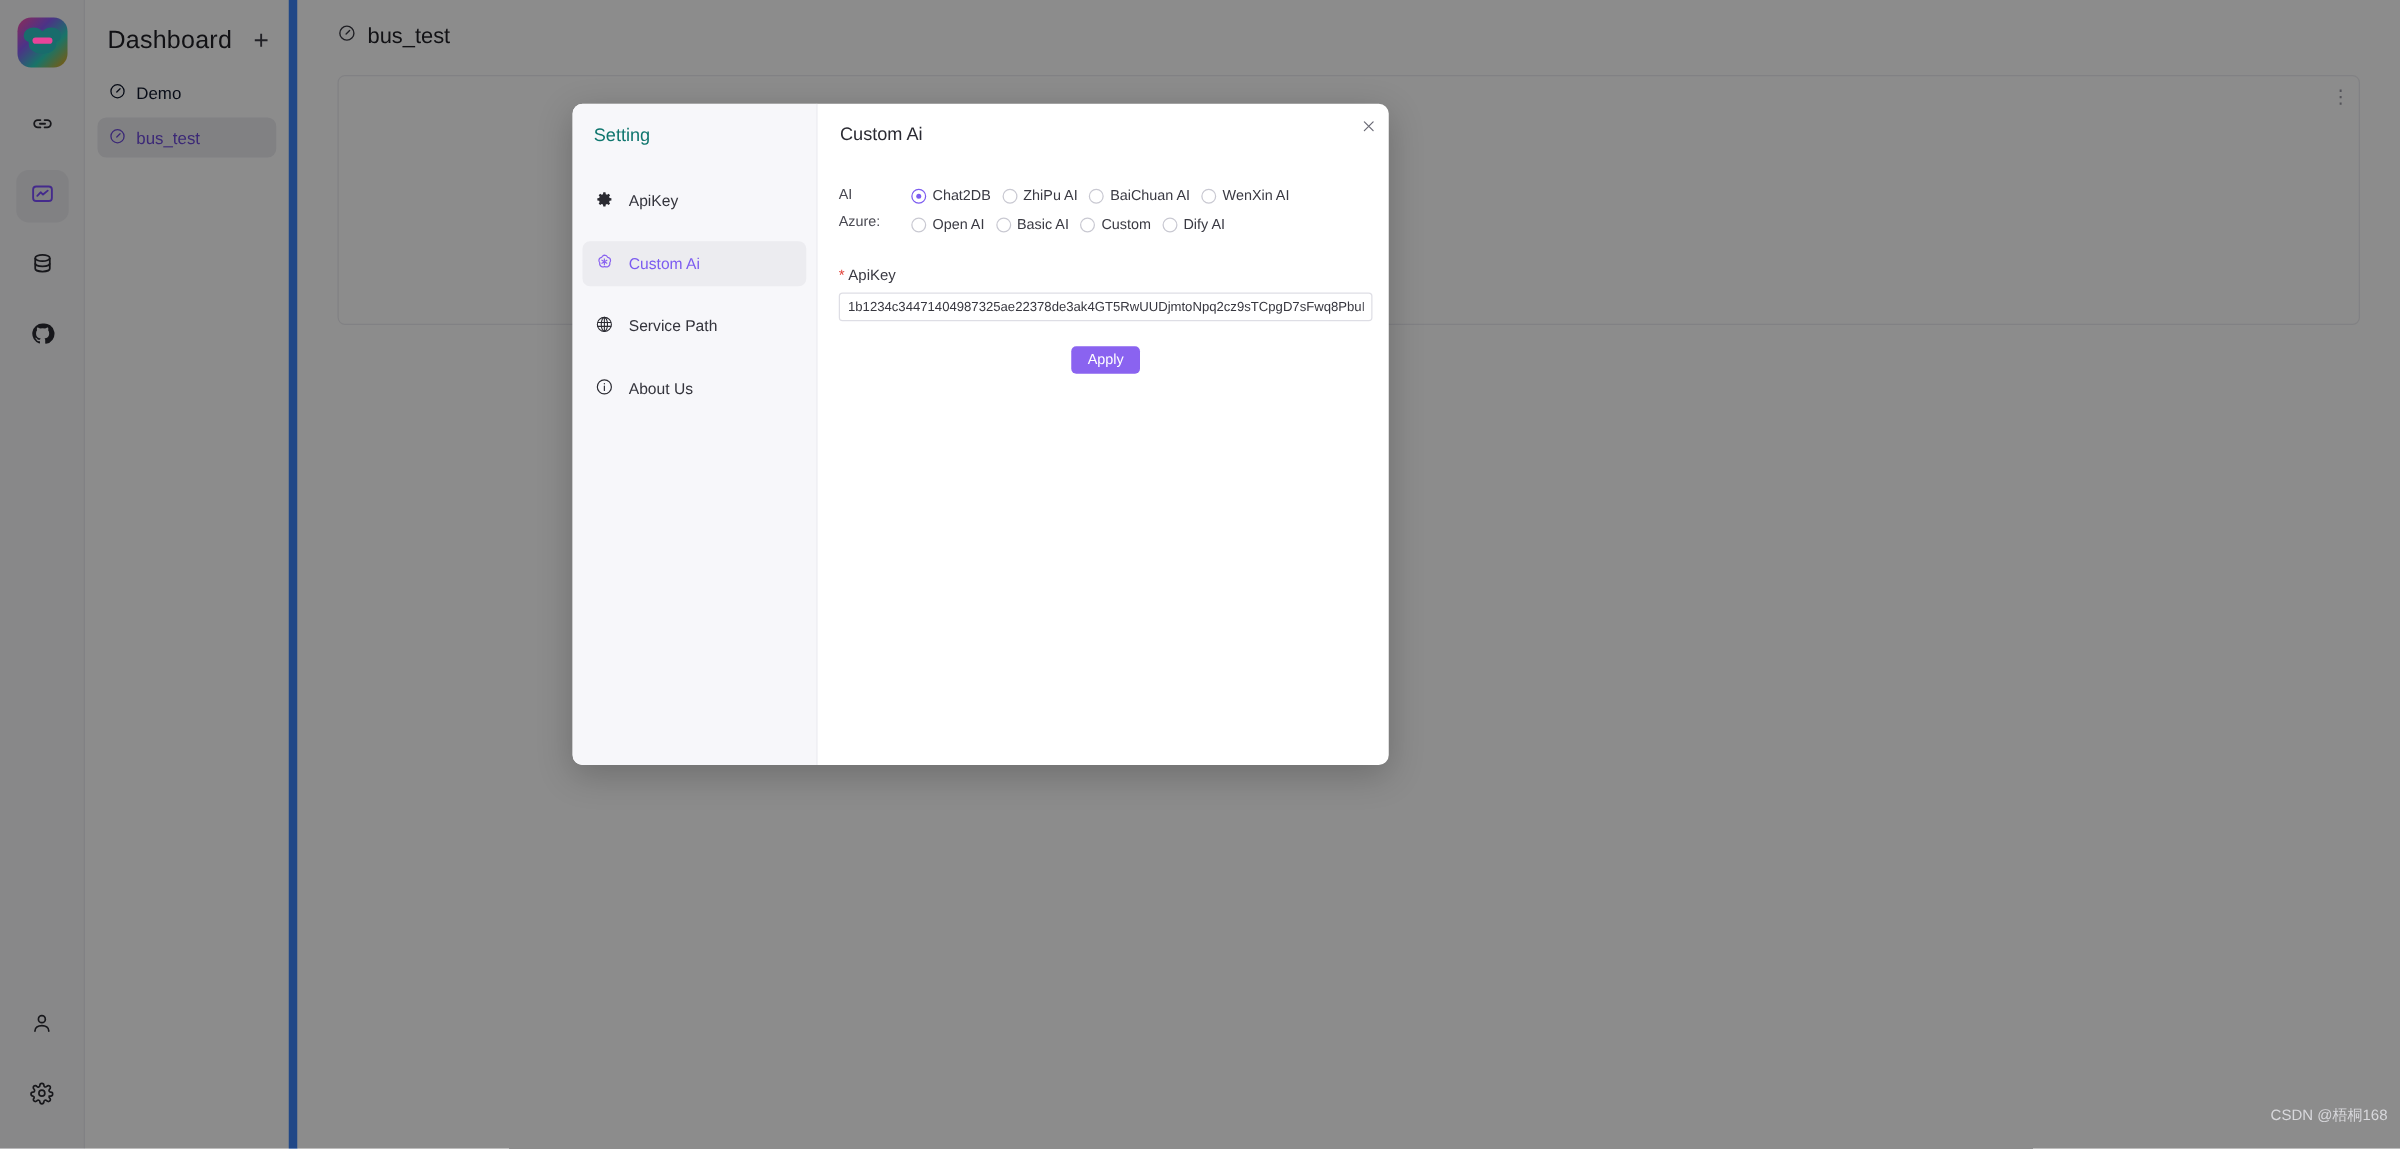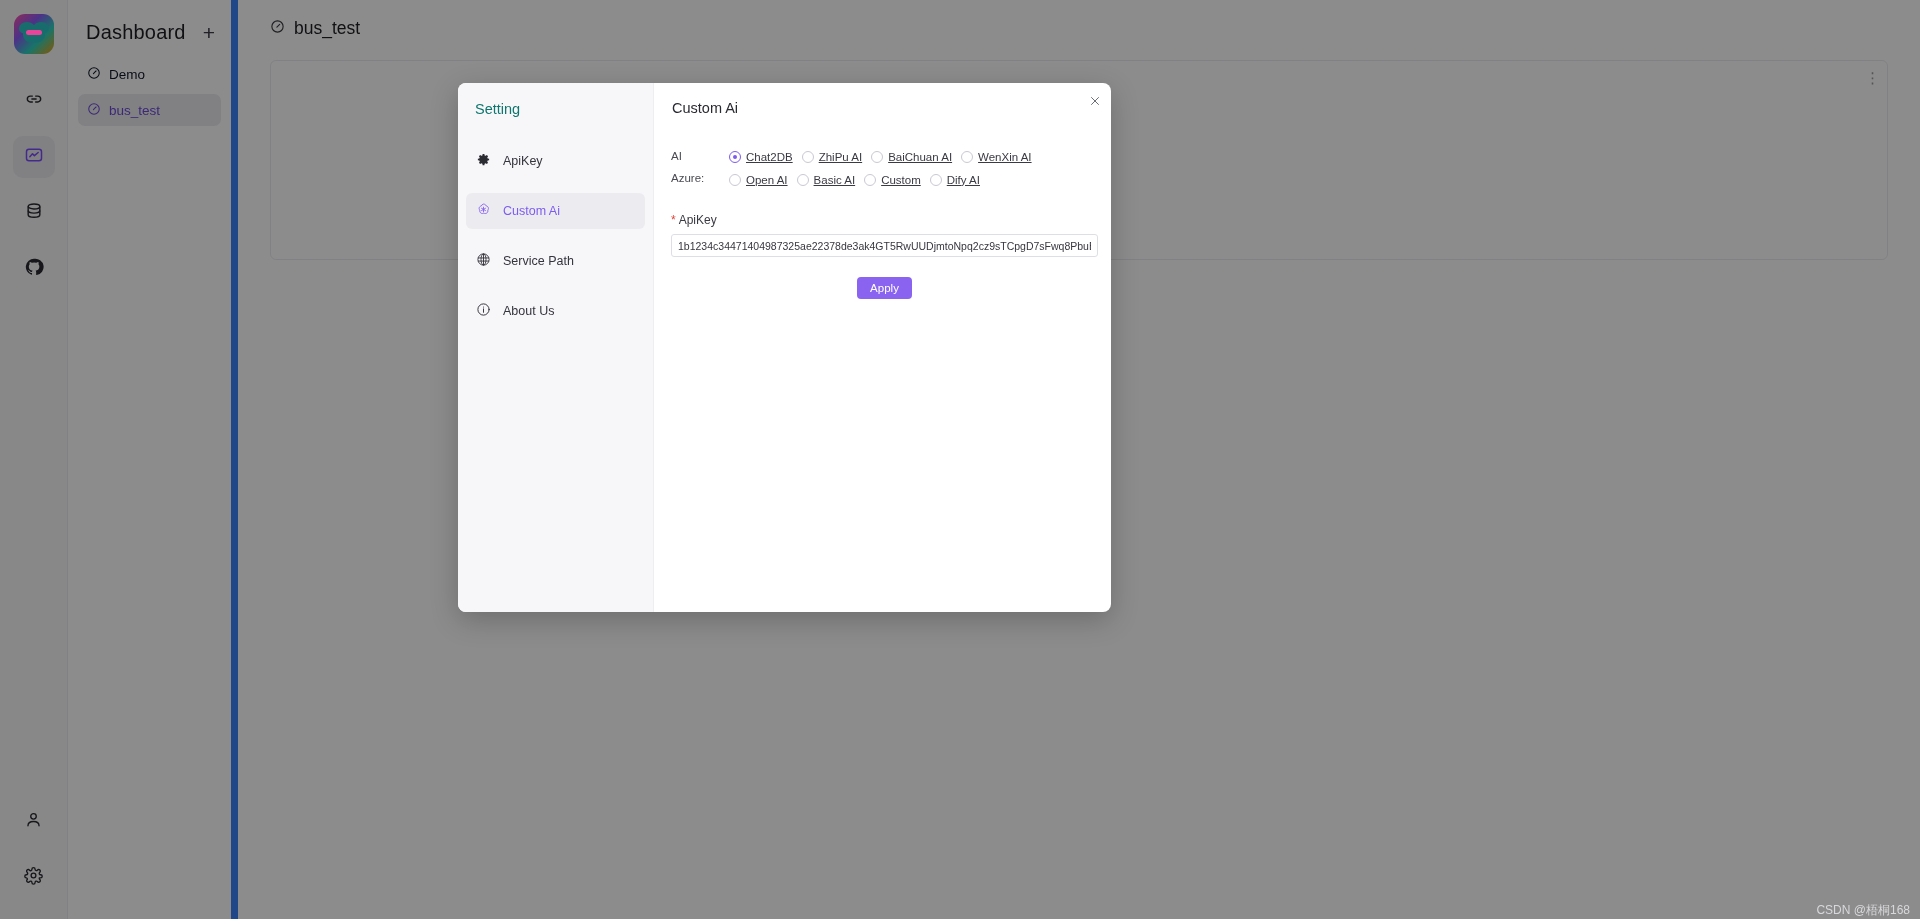--- a/index.html
+++ b/index.html
@@ -104,21 +104,21 @@
   .modal-main-title { font-size: 14.5px; color: #2a2a32; margin: 0 0 28px 1px; }
 
   .form-row { display: flex; align-items: flex-start; }
   .form-label {
     width: 58px; flex: none; font-size: 11.5px; color: #4a4a53;
     line-height: 22px; padding-top: 1px;
   }
   .radio-wrap { display: flex; flex-wrap: wrap; gap: 0 9px; max-width: 372px; padding-top: 1px; }
   .radio {
     display: inline-flex; align-items: center; gap: 5px;
-    font-size: 11.5px; color: #3a3a43; height: 23px; cursor: pointer; text-decoration: underline;
+    font-size: 11.5px; color: #3a3a43; height: 23px; cursor: pointer;
   }
   .radio .dot {
     width: 12px; height: 12px; border-radius: 50%;
     border: 1px solid #c9c9d2; background: #fff; flex: none; position: relative;
   }
   .radio.checked .dot { border-color: #7c5cf0; }
   .radio.checked .dot::after {
     content: ""; position: absolute; left: 3px; top: 3px;
     width: 4px; height: 4px; border-radius: 50%; background: #7c5cf0;
   }
@@ -133,21 +133,21 @@
     outline: none; white-space: nowrap; overflow: hidden;
   }
   .apply-row { width: 427px; display: flex; justify-content: center; margin-top: 20px; }
   .apply-btn {
     background: #8a63f0; color: #fff; border: none; border-radius: 4px;
     font-size: 11.5px; padding: 5px 13px; cursor: pointer;
     font-family: "Liberation Sans", sans-serif;
   }
 
   .watermark {
-    position: absolute; right: 10px; bottom: 0;
+    position: absolute; right: 10px; bottom: 18px;
     font-size: 12px; color: #d8d8dc;
   }
 </style>
 </head>
 <body>
 
 <div id="app">
 
   <div class="app-shell">
 

